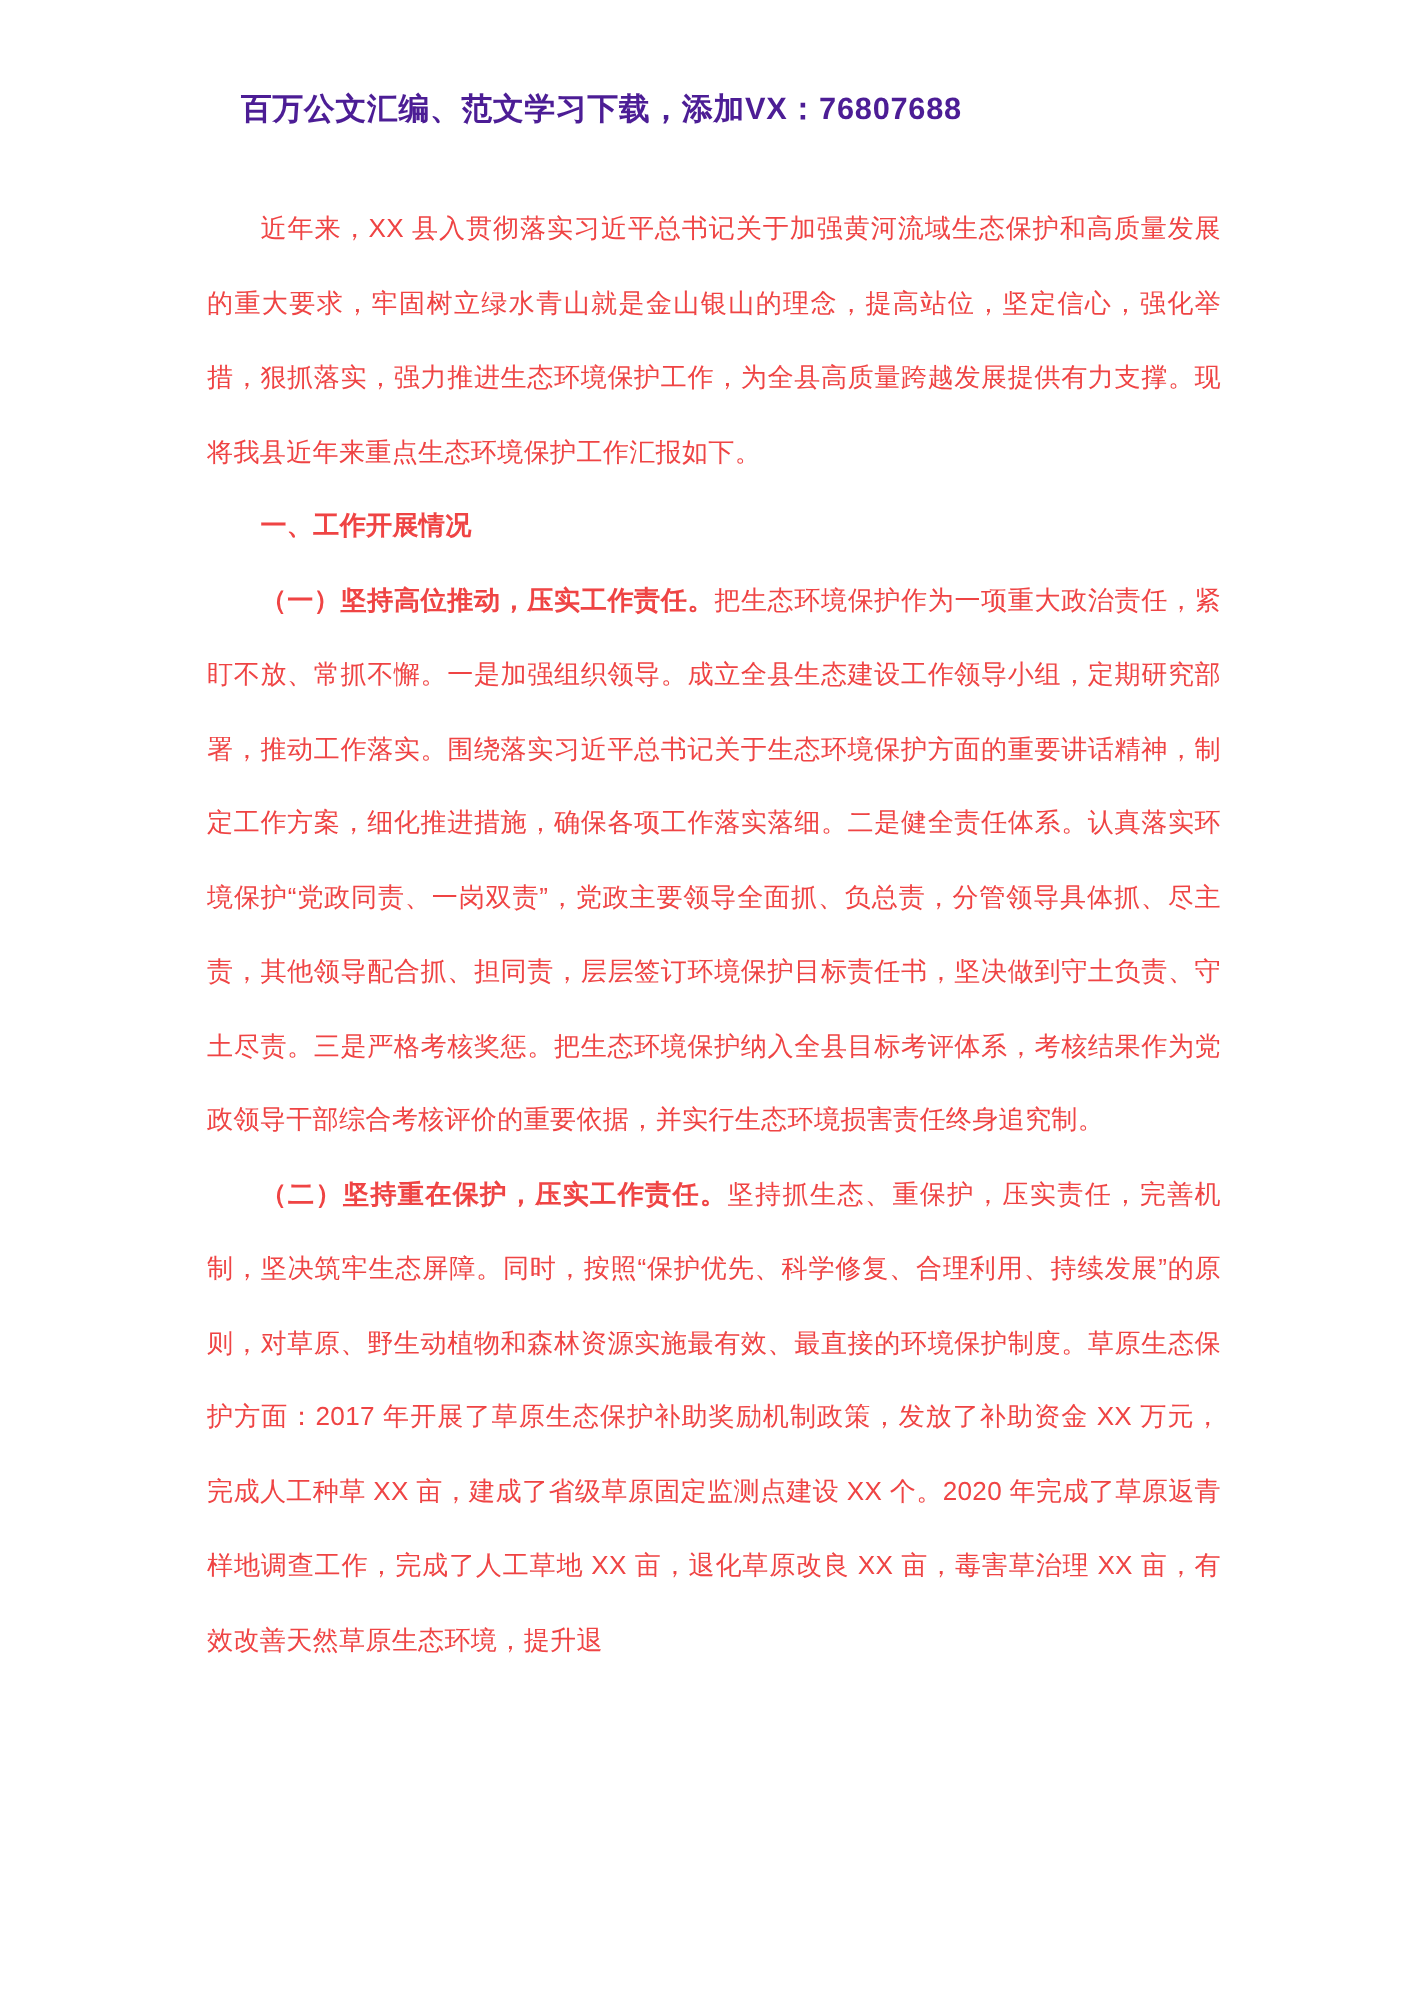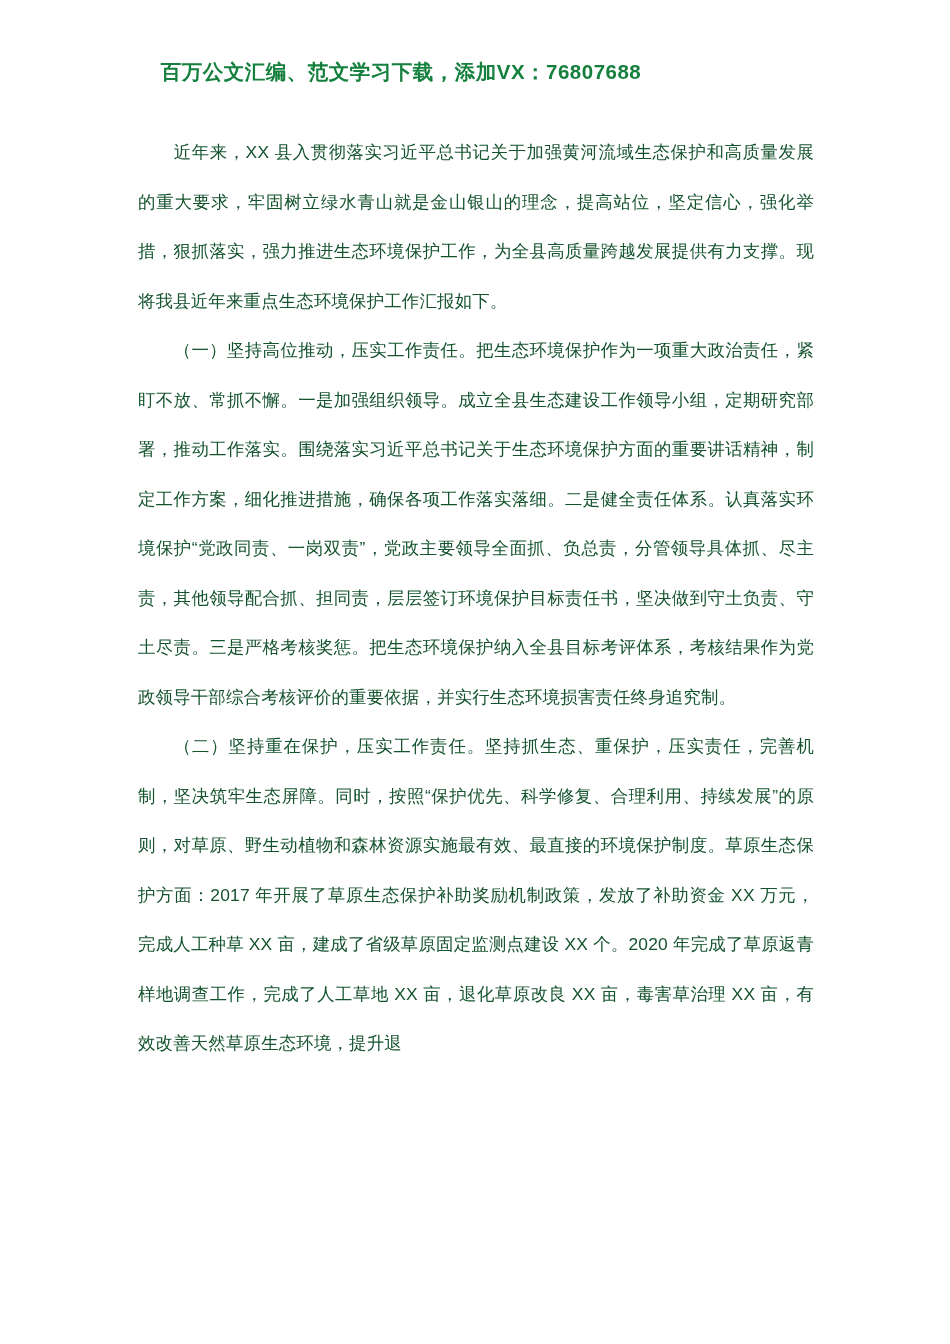--- a/index.html
+++ b/index.html
@@ -20,61 +20,62 @@
     box-sizing: border-box;
     padding: 0;
     background: #fff;
   }
   .banner {
     position: absolute;
     top: 58px;
     left: 0;
     width: 802px;
     text-align: center;
-    color: #15803d;
+    color: #4c1d95;
     font-size: 20.5px;
     font-weight: 700;
     letter-spacing: 0.5px;
     font-family: "Liberation Sans", sans-serif;
   }
   .content {
     position: absolute;
     top: 128px;
     left: 138px;
     width: 676px;
   }
   p {
     margin: 0 0 0 0;
     font-size: 17.4px;
     line-height: 49.5px;
-    color: #14532d;
+    color: #ef4444;
     text-align: justify;
     text-justify: inter-ideograph;
     letter-spacing: 0.2px;
   }
   p.indent {
     text-indent: 2.05em;
   }
   .heading {
     font-weight: 700;
   }
   .lead {
-    font-weight: 400;
+    font-weight: 700;
   }
 </style>
 </head>
 <body>
 
 <div class="page">
 
   <div class="banner">百万公文汇编、范文学习下载，添加VX：76807688</div>
 
   <div class="content">
 
     <p class="indent">近年来，XX 县入贯彻落实习近平总书记关于加强黄河流域生态保护和高质量发展的重大要求，牢固树立绿水青山就是金山银山的理念，提高站位，坚定信心，强化举措，狠抓落实，强力推进生态环境保护工作，为全县高质量跨越发展提供有力支撑。现将我县近年来重点生态环境保护工作汇报如下。</p>
 
+    <p class="indent heading">一、工作开展情况</p>
 
     <p class="indent"><span class="lead">（一）坚持高位推动，压实工作责任。</span><span>把生态环境保护作为一项重大政治责任，紧盯不放、常抓不懈。一是加强组织领导。成立全县生态建设工作领导小组，定期研究部署，推动工作落实。围绕落实习近平总书记关于生态环境保护方面的重要讲话精神，制定工作方案，细化推进措施，确保各项工作落实落细。二是健全责任体系。认真落实环境保护“党政同责、一岗双责”，党政主要领导全面抓、负总责，分管领导具体抓、尽主责，其他领导配合抓、担同责，层层签订环境保护目标责任书，坚决做到守土负责、守土尽责。三是严格考核奖惩。把生态环境保护纳入全县目标考评体系，考核结果作为党政领导干部综合考核评价的重要依据，并实行生态环境损害责任终身追究制。</span></p>
 
     <p class="indent"><span class="lead">（二）坚持重在保护，压实工作责任。</span><span>坚持抓生态、重保护，压实责任，完善机制，坚决筑牢生态屏障。同时，按照“保护优先、科学修复、合理利用、持续发展”的原则，对草原、野生动植物和森林资源实施最有效、最直接的环境保护制度。草原生态保护方面：2017 年开展了草原生态保护补助奖励机制政策，发放了补助资金 XX 万元，完成人工种草 XX 亩，建成了省级草原固定监测点建设 XX 个。2020 年完成了草原返青样地调查工作，完成了人工草地 XX 亩，退化草原改良 XX 亩，毒害草治理 XX 亩，有效改善天然草原生态环境，提升退</span></p>
 
   </div>
 </div>
 
 </body></html>

